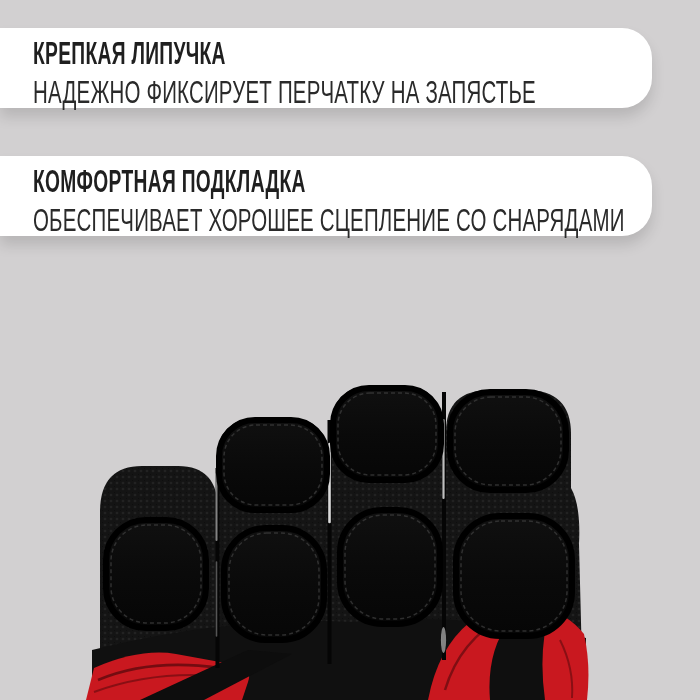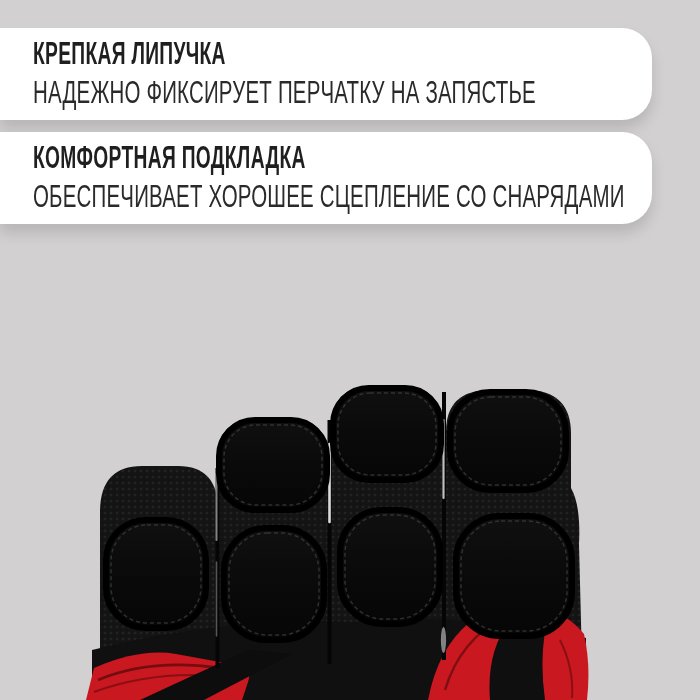--- a/index.html
+++ b/index.html
@@ -3,27 +3,27 @@
 <meta charset="utf-8">
 <style>
   html,body{margin:0;padding:0;background:#9c9a9b;}
   .stage{
     position:relative;width:700px;height:700px;overflow:hidden;
     background:#d2d0d1;
     font-family:"Liberation Sans",sans-serif;
   }
   
   .card{
-    position:absolute;left:0;width:652px;height:92px;
+    position:absolute;left:0;width:652px;height:80px;
     background:#ffffff;
     border-radius:0 30px 30px 0;
     box-shadow:0 9px 14px rgba(0,0,0,0.13);
   }
   .card.c1{top:28px;}
-  .card.c2{top:132px;}
+  .card.c2{top:156px;}
   .card.c3{top:265px;}
   .card-title{
     position:absolute;left:33px;top:8px;
     font-size:31px;font-weight:700;color:#1f1f1f;
     letter-spacing:0.5px;white-space:nowrap;
     transform:scaleX(0.62);transform-origin:left top;
   }
   .card-sub{
     position:absolute;left:33px;top:47px;
     font-size:31px;font-weight:400;color:#2a2a2a;

